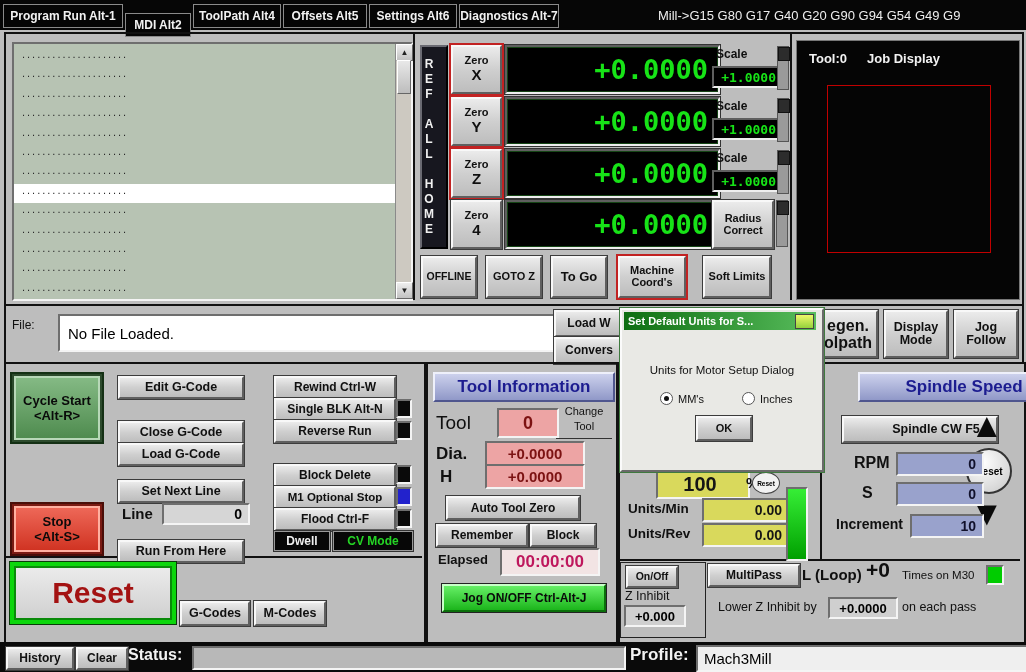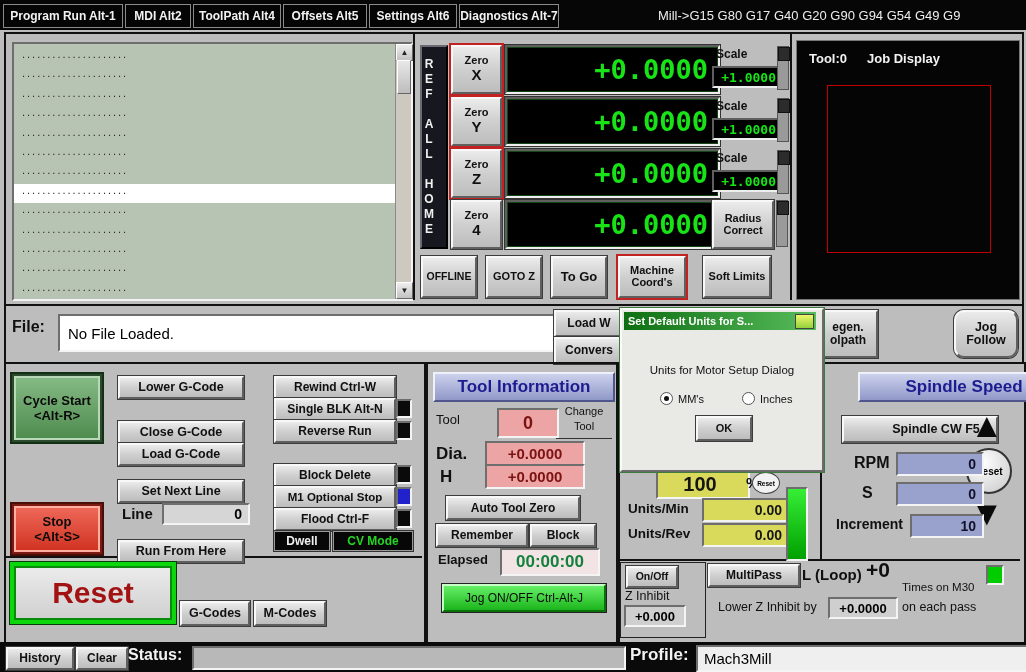--- a/index.html
+++ b/index.html
@@ -47,21 +47,21 @@
   .wt{color:#f2f2f2;font-weight:bold;}
   .lbl{color:#101010;}
 </style>
 </head>
 <body>
 
 <div id="root">
 
   <div class="abs" style="left:0;top:0;width:1026px;height:30px;background:#060606;">
     <div class="abs menu-btn" style="left:3px;top:4px;width:118px;height:22px;">Program Run Alt-1</div>
-    <div class="abs menu-btn" style="left:125px;top:4px;width:64px;height:22px;">MDI Alt2</div>
+    <div class="abs menu-btn" style="left:125px;top:13px;width:64px;height:22px;">MDI Alt2</div>
     <div class="abs menu-btn" style="left:193px;top:4px;width:86px;height:22px;">ToolPath Alt4</div>
     <div class="abs menu-btn" style="left:283px;top:4px;width:82px;height:22px;">Offsets Alt5</div>
     <div class="abs menu-btn" style="left:369px;top:4px;width:86px;height:22px;">Settings Alt6</div>
     <div class="abs menu-btn" style="left:459px;top:4px;width:98px;height:22px;">Diagnostics Alt-7</div>
     <div class="abs" style="left:658px;top:8px;color:#eeeeee;font-size:13px;white-space:nowrap;">Mill-&gt;G15  G80 G17 G40 G20 G90 G94 G54 G49 G9</div>
   </div>
 
   <div class="abs" style="left:4px;top:32px;width:1016px;height:270px;border:2px solid #111;"></div>
   <div class="abs divline" style="left:413px;top:34px;width:2px;height:266px;"></div>
   <div class="abs divline" style="left:790px;top:34px;width:2px;height:266px;"></div>
@@ -150,26 +150,27 @@
   <div class="abs btn redring" style="left:618px;top:256px;width:64px;height:38px;font-size:11px;">Machine Coord's</div>
   <div class="abs btn" style="left:703px;top:256px;width:64px;height:38px;font-size:11px;">Soft Limits</div>
 
   <div class="abs" style="left:796px;top:40px;width:222px;height:258px;background:#050505;border:1px solid #777;">
     <span class="abs wt" style="left:12px;top:10px;font-size:13px;">Tool:0</span>
     <span class="abs wt" style="left:70px;top:10px;font-size:13px;">Job Display</span>
     <div class="abs" style="left:30px;top:44px;width:162px;height:166px;border:1px solid #c00000;"></div>
   </div>
 
   <div class="abs" style="left:4px;top:302px;width:1016px;height:60px;border:2px solid #111;border-top:none;"></div>
-  <div class="abs lbl" style="left:12px;top:318px;font-size:16px;font-weight:bold;">File:</div>
+  <div class="abs lbl" style="left:12px;top:318px;font-size:12px;font-weight:normal;">File:</div>
   <div class="abs sunk" style="left:58px;top:314px;width:488px;height:34px;background:#fff;font-size:15px;display:flex;align-items:center;padding-left:8px;">No File Loaded.</div>
   <div class="abs btn" style="left:554px;top:310px;width:66px;height:23px;font-size:12px;">Load W</div>
   <div class="abs btn" style="left:554px;top:337px;width:66px;height:23px;font-size:12px;">Convers</div>
-  <div class="abs btn" style="left:818px;top:310px;width:56px;height:44px;font-size:12px;text-align:center;">egen. olpath</div>
-  <div class="abs btn" style="left:954px;top:310px;width:60px;height:44px;font-size:12.5px;border-radius:10px;">Jog Follow</div>
+  <div class="abs btn" style="left:818px;top:310px;width:56px;height:44px;font-size:16px;text-align:center;">egen. olpath</div>
+  <div class="abs btn" style="left:884px;top:310px;width:60px;height:44px;font-size:12.5px;">Display Mode</div>
+  <div class="abs btn" style="left:954px;top:310px;width:60px;height:44px;font-size:12.5px;">Jog Follow</div>
 
   <div class="abs" style="left:4px;top:362px;width:420px;height:278px;border:2px solid #111;"></div>
   <div class="abs" style="left:424px;top:362px;width:192px;height:278px;border:2px solid #111;"></div>
   <div class="abs" style="left:616px;top:362px;width:406px;height:278px;border:2px solid #111;"></div>
   <div class="abs divline" style="left:820px;top:364px;width:2px;height:196px;"></div>
   <div class="abs divline" style="left:618px;top:559px;width:402px;height:2px;"></div>
   <div class="abs divline" style="left:6px;top:556px;width:416px;height:2px;"></div>
 
   <div class="abs" style="left:12px;top:374px;width:86px;height:64px;background:linear-gradient(180deg,#86bb86,#4d8a4d);
               border:2px solid #2c4a2c;box-shadow:0 0 0 2px #143014, inset 0 0 0 2px #b8d8b8;
@@ -177,21 +178,21 @@
     <div>Cycle Start</div>
     <div>&lt;Alt-R&gt;</div>
   </div>
   <div class="abs" style="left:12px;top:504px;width:86px;height:46px;background:linear-gradient(180deg,#ef6a5a,#cf3120);
               border:2px solid #7a1a12;box-shadow:0 0 0 2px #4a0e08, inset 0 0 0 2px #ffb0a0;
               display:flex;flex-direction:column;align-items:center;justify-content:center;font-weight:bold;font-size:13px;color:#0a0a0a;">
     <div>Stop</div>
     <div>&lt;Alt-S&gt;</div>
   </div>
 
-  <div class="abs btn" style="left:118px;top:376px;width:122px;height:19px;font-size:12.5px;">Lower G-Code</div>
+  <div class="abs btn" style="left:118px;top:376px;width:122px;height:19px;font-size:12.5px;">Edit G-Code</div>
   <div class="abs btn" style="left:118px;top:421px;width:122px;height:19px;font-size:12.5px;">Close G-Code</div>
   <div class="abs btn" style="left:118px;top:443px;width:122px;height:19px;font-size:12.5px;">Load G-Code</div>
   <div class="abs btn" style="left:118px;top:480px;width:122px;height:19px;font-size:12.5px;">Set Next Line</div>
   <div class="abs lbl" style="left:122px;top:505px;font-size:15px;font-weight:bold;">Line</div>
   <div class="abs sunk" style="left:162px;top:503px;width:78px;height:18px;background:#d6d6d6;display:flex;align-items:center;justify-content:flex-end;padding-right:6px;font-weight:bold;font-size:14px;">0</div>
   <div class="abs btn" style="left:118px;top:527px;width:122px;height:19px;font-size:12.5px;margin-top:13px;">Run From Here</div>
 
   <div class="abs btn" style="left:274px;top:376px;width:118px;height:19px;font-size:12px;">Rewind Ctrl-W</div>
   <div class="abs btn" style="left:274px;top:398px;width:118px;height:19px;font-size:12px;">Single BLK Alt-N</div>
   <div class="abs led" style="left:396px;top:399px;width:12px;height:15px;"></div>
@@ -208,35 +209,35 @@
   <div class="abs" style="left:274px;top:531px;width:54px;height:18px;background:#070707;border:1px solid #999;box-shadow:0 0 0 1px #333;color:#f0f0f0;font-size:12px;font-weight:bold;display:flex;align-items:center;justify-content:center;">Dwell</div>
   <div class="abs" style="left:333px;top:531px;width:78px;height:18px;background:#070707;border:1px solid #999;box-shadow:0 0 0 1px #333;color:#25d525;font-size:12px;font-weight:bold;display:flex;align-items:center;justify-content:center;">CV Mode</div>
 
   <div class="abs" style="left:10px;top:562px;width:158px;height:54px;background:linear-gradient(180deg,#ececec,#cfcfcf);
               border:4px solid #0cd60c;box-shadow:0 0 0 1px #0a3a0a, inset 0 0 0 2px #0a8a0a;
               color:#a31212;font-size:30px;font-weight:bold;display:flex;align-items:center;justify-content:center;">Reset</div>
   <div class="abs btn" style="left:180px;top:601px;width:66px;height:21px;font-size:12.5px;">G-Codes</div>
   <div class="abs btn" style="left:254px;top:601px;width:68px;height:21px;font-size:12.5px;">M-Codes</div>
 
   <div class="abs hdr" style="left:433px;top:372px;width:178px;height:26px;">Tool Information</div>
-  <div class="abs lbl" style="left:436px;top:412px;font-size:13px;">Tool</div>
+  <div class="abs lbl" style="left:436px;top:412px;font-size:19px;">Tool</div>
   <div class="abs pink" style="left:497px;top:408px;width:58px;height:26px;font-size:18px;">0</div>
   <div class="abs" style="left:556px;top:404px;width:56px;height:34px;font-size:11px;text-align:center;border-bottom:1px solid #333;color:#111;line-height:1.4;">Change Tool</div>
   <div class="abs lbl" style="left:436px;top:444px;font-size:17px;font-weight:bold;">Dia.</div>
   <div class="abs pink" style="left:485px;top:441px;width:96px;height:21px;font-size:15px;">+0.0000</div>
   <div class="abs lbl" style="left:440px;top:467px;font-size:17px;font-weight:bold;">H</div>
   <div class="abs pink" style="left:485px;top:464px;width:96px;height:21px;font-size:15px;">+0.0000</div>
   <div class="abs btn" style="left:446px;top:496px;width:130px;height:20px;font-size:12px;">Auto Tool Zero</div>
   <div class="abs btn" style="left:436px;top:524px;width:88px;height:19px;font-size:12px;">Remember</div>
   <div class="abs btn" style="left:530px;top:524px;width:62px;height:19px;font-size:12px;">Block</div>
   <div class="abs lbl" style="left:438px;top:552px;font-size:13px;font-weight:bold;">Elapsed</div>
-  <div class="abs sunk" style="left:500px;top:548px;width:96px;height:24px;background:#f2e4e4;color:#15803d;font-weight:bold;font-size:17px;display:flex;align-items:center;justify-content:center;">00:00:00</div>
+  <div class="abs sunk" style="left:500px;top:548px;width:96px;height:24px;background:#f2e4e4;color:#be185d;font-weight:bold;font-size:17px;display:flex;align-items:center;justify-content:center;">00:00:00</div>
   <div class="abs" style="left:442px;top:584px;width:160px;height:24px;background:linear-gradient(180deg,#66ef66,#1cb51c);
               border:2px solid;border-color:#c8ffc8 #0a700a #0a700a #c8ffc8;box-shadow:0 0 0 1px #222;
-              font-size:12px;font-weight:normal;color:#0a0a0a;display:flex;align-items:center;justify-content:center;">Jog ON/OFF Ctrl-Alt-J</div>
+              font-size:12px;font-weight:bold;color:#0a0a0a;display:flex;align-items:center;justify-content:center;">Jog ON/OFF Ctrl-Alt-J</div>
 
   <div class="abs yellow" style="left:656px;top:470px;width:84px;height:25px;font-size:20px;justify-content:center;">100</div>
   <div class="abs lbl" style="left:746px;top:474px;font-size:15px;font-weight:bold;">%</div>
   <div class="abs" style="left:752px;top:472px;width:26px;height:20px;border-radius:50%;background:#f2f2f2;border:1px solid #444;font-size:6.5px;font-weight:bold;display:flex;align-items:center;justify-content:center;">Reset</div>
   <div class="abs lbl" style="left:628px;top:501px;font-size:13.5px;font-weight:bold;">Units/Min</div>
   <div class="abs yellow" style="left:702px;top:498px;width:78px;height:20px;font-size:14px;">0.00</div>
   <div class="abs lbl" style="left:628px;top:526px;font-size:13.5px;font-weight:bold;">Units/Rev</div>
   <div class="abs yellow" style="left:702px;top:523px;width:78px;height:20px;font-size:14px;">0.00</div>
   <div class="abs sunk" style="left:786px;top:487px;width:18px;height:70px;background:linear-gradient(180deg,#36ee36,#00a000);"></div>
 
@@ -253,21 +254,21 @@
   <div class="abs lbl" style="left:836px;top:516px;font-size:14px;font-weight:bold;">Increment</div>
   <div class="abs blue" style="left:910px;top:514px;width:64px;height:20px;font-size:14px;">10</div>
 
   <div class="abs" style="left:620px;top:562px;width:84px;height:74px;border:1px solid #222;"></div>
   <div class="abs btn" style="left:626px;top:566px;width:48px;height:18px;font-size:10.5px;">On/Off</div>
   <div class="abs lbl" style="left:625px;top:589px;font-size:12.5px;">Z Inhibit</div>
   <div class="abs sunk" style="left:624px;top:605px;width:58px;height:18px;background:#cfcfcf;font-weight:bold;font-size:13px;display:flex;align-items:center;justify-content:center;">+0.000</div>
   <div class="abs btn" style="left:708px;top:564px;width:88px;height:19px;font-size:12px;">MultiPass</div>
   <div class="abs lbl" style="left:802px;top:566px;font-size:15px;font-weight:bold;">L (Loop)</div>
   <div class="abs lbl" style="left:866px;top:558px;font-size:21px;font-weight:bold;">+0</div>
-  <div class="abs lbl" style="left:902px;top:569px;font-size:11.5px;margin-top:12px;">Times on M30</div>
+  <div class="abs lbl" style="left:902px;top:569px;font-size:11.5px;">Times on M30</div>
   <div class="abs led" style="left:986px;top:565px;width:14px;height:16px;background:#00cc00;"></div>
   <div class="abs lbl" style="left:718px;top:600px;font-size:12.5px;">Lower Z Inhibit by</div>
   <div class="abs sunk" style="left:828px;top:597px;width:66px;height:18px;background:#cfcfcf;font-weight:bold;font-size:13px;display:flex;align-items:center;justify-content:center;">+0.0000</div>
   <div class="abs lbl" style="left:902px;top:600px;font-size:12.5px;">on each pass</div>
 
   <div class="abs" style="left:0;top:642px;width:1026px;height:30px;background:#0a0a0a;">
     <div class="abs btn" style="left:6px;top:5px;width:64px;height:19px;font-size:12px;">History</div>
     <div class="abs btn" style="left:76px;top:5px;width:48px;height:19px;font-size:12px;">Clear</div>
     <div class="abs wt" style="left:128px;top:4px;font-size:16px;">Status:</div>
     <div class="abs sunk" style="left:192px;top:4px;width:430px;height:20px;background:#b8b8b8;"></div>

